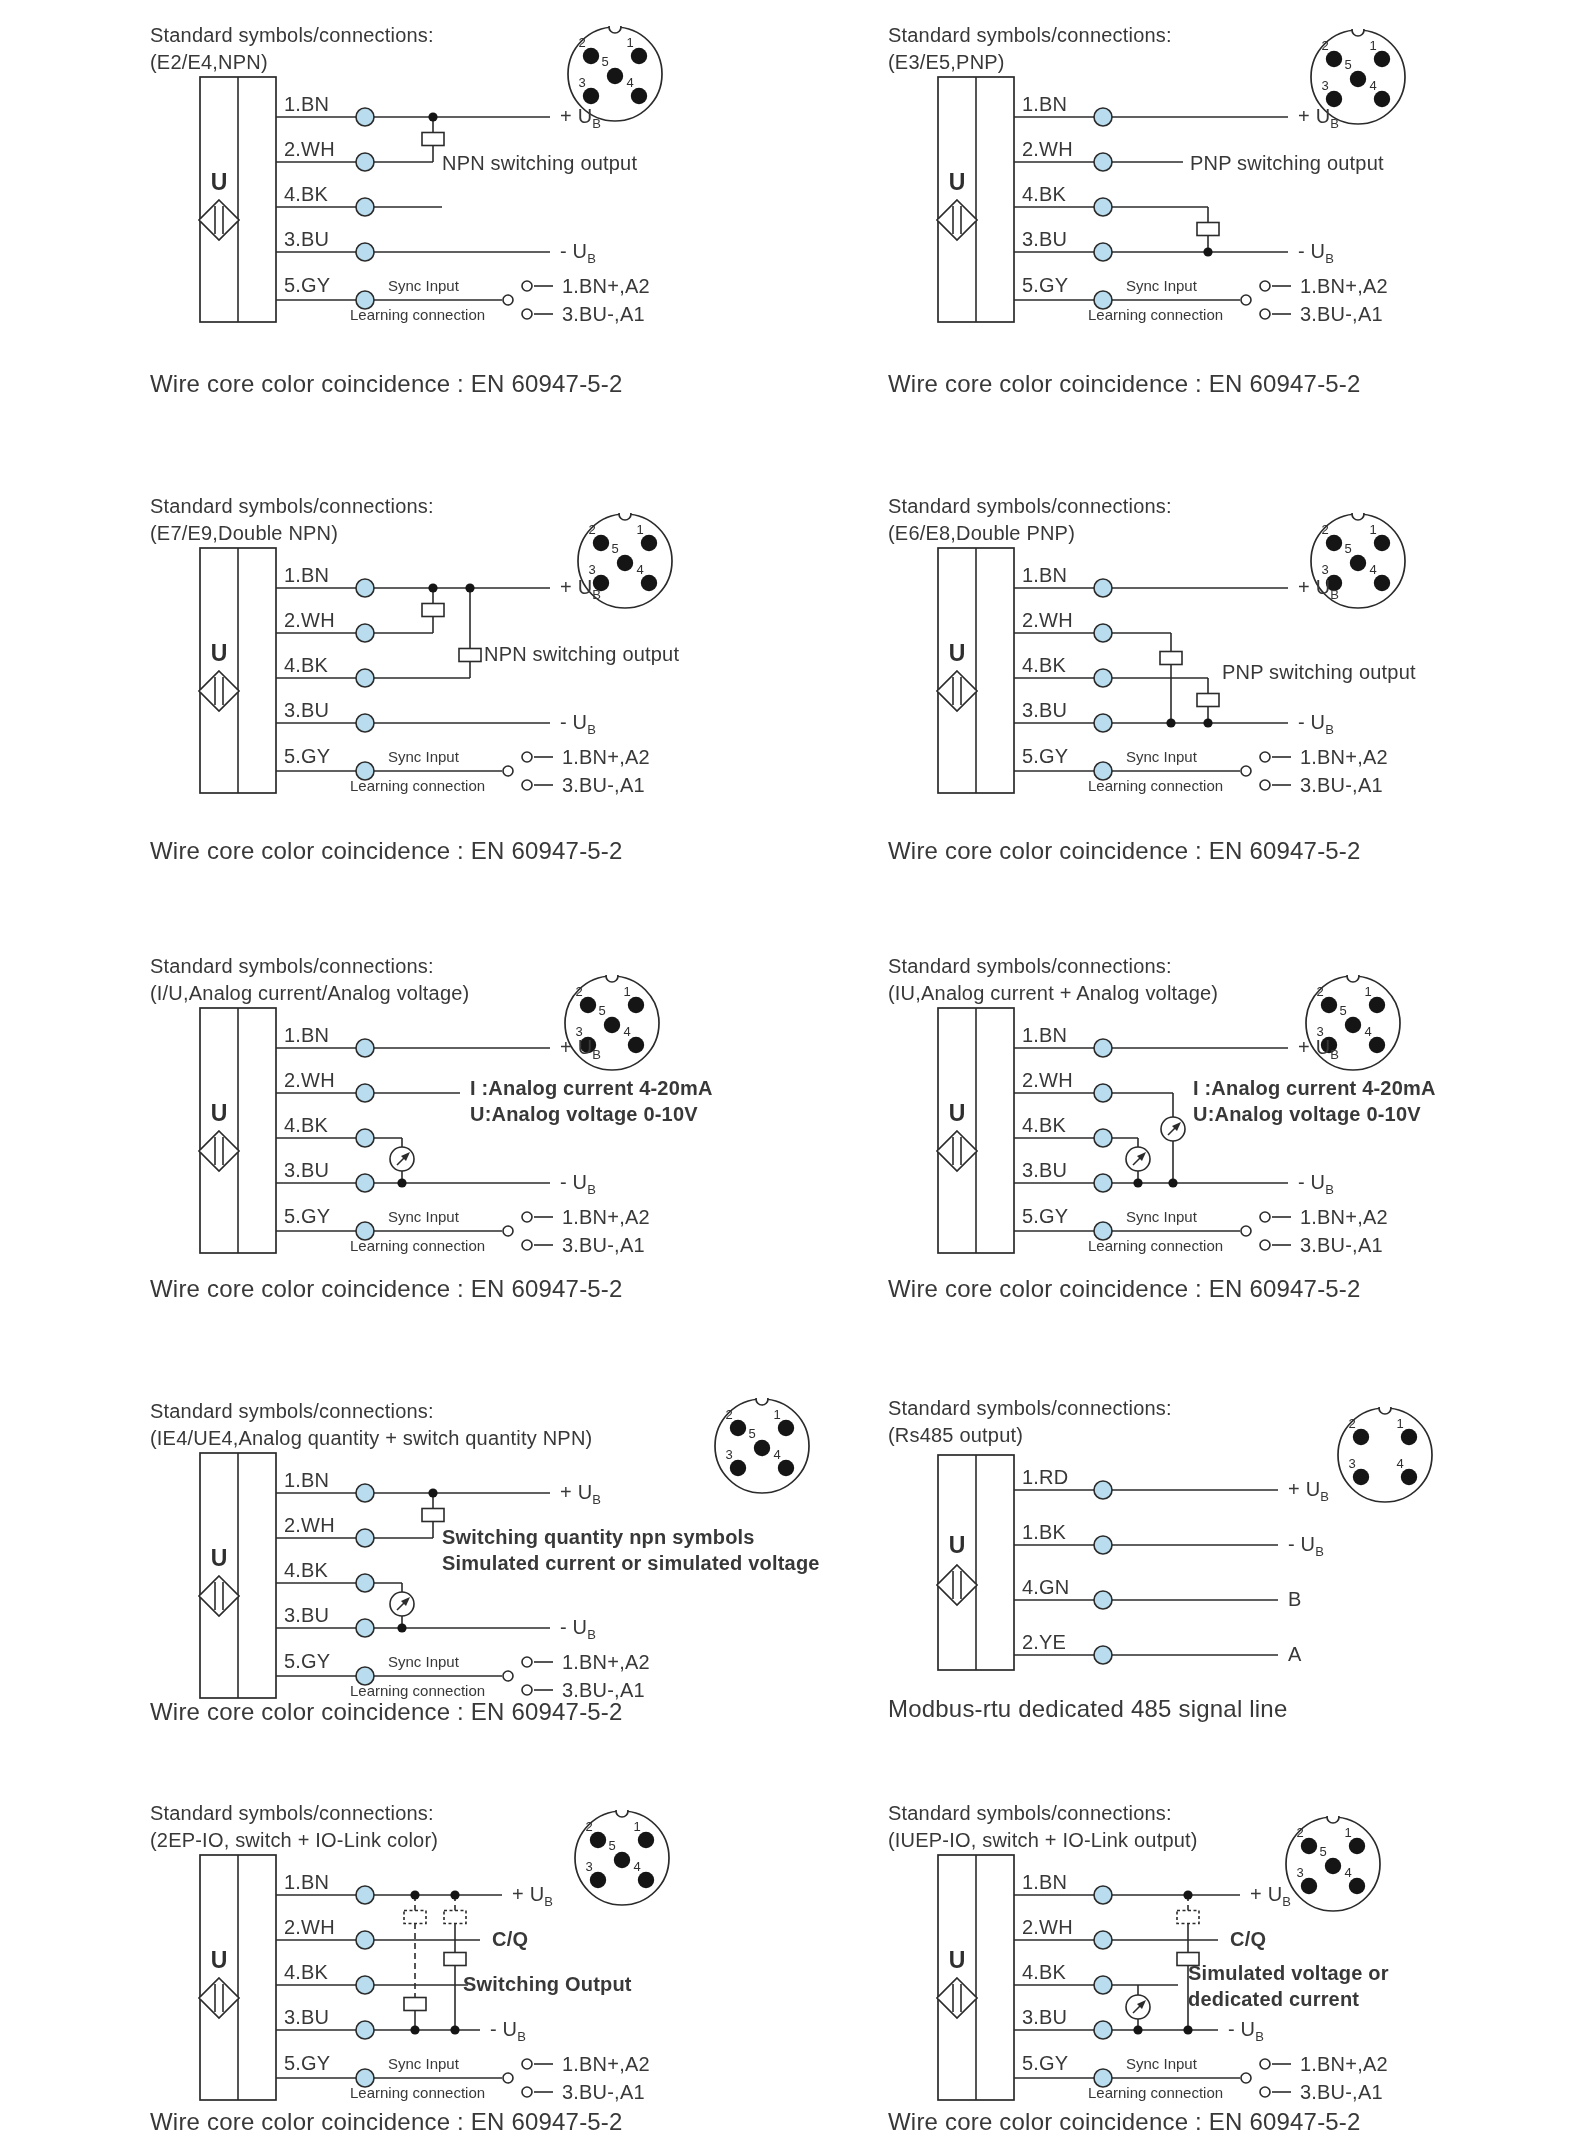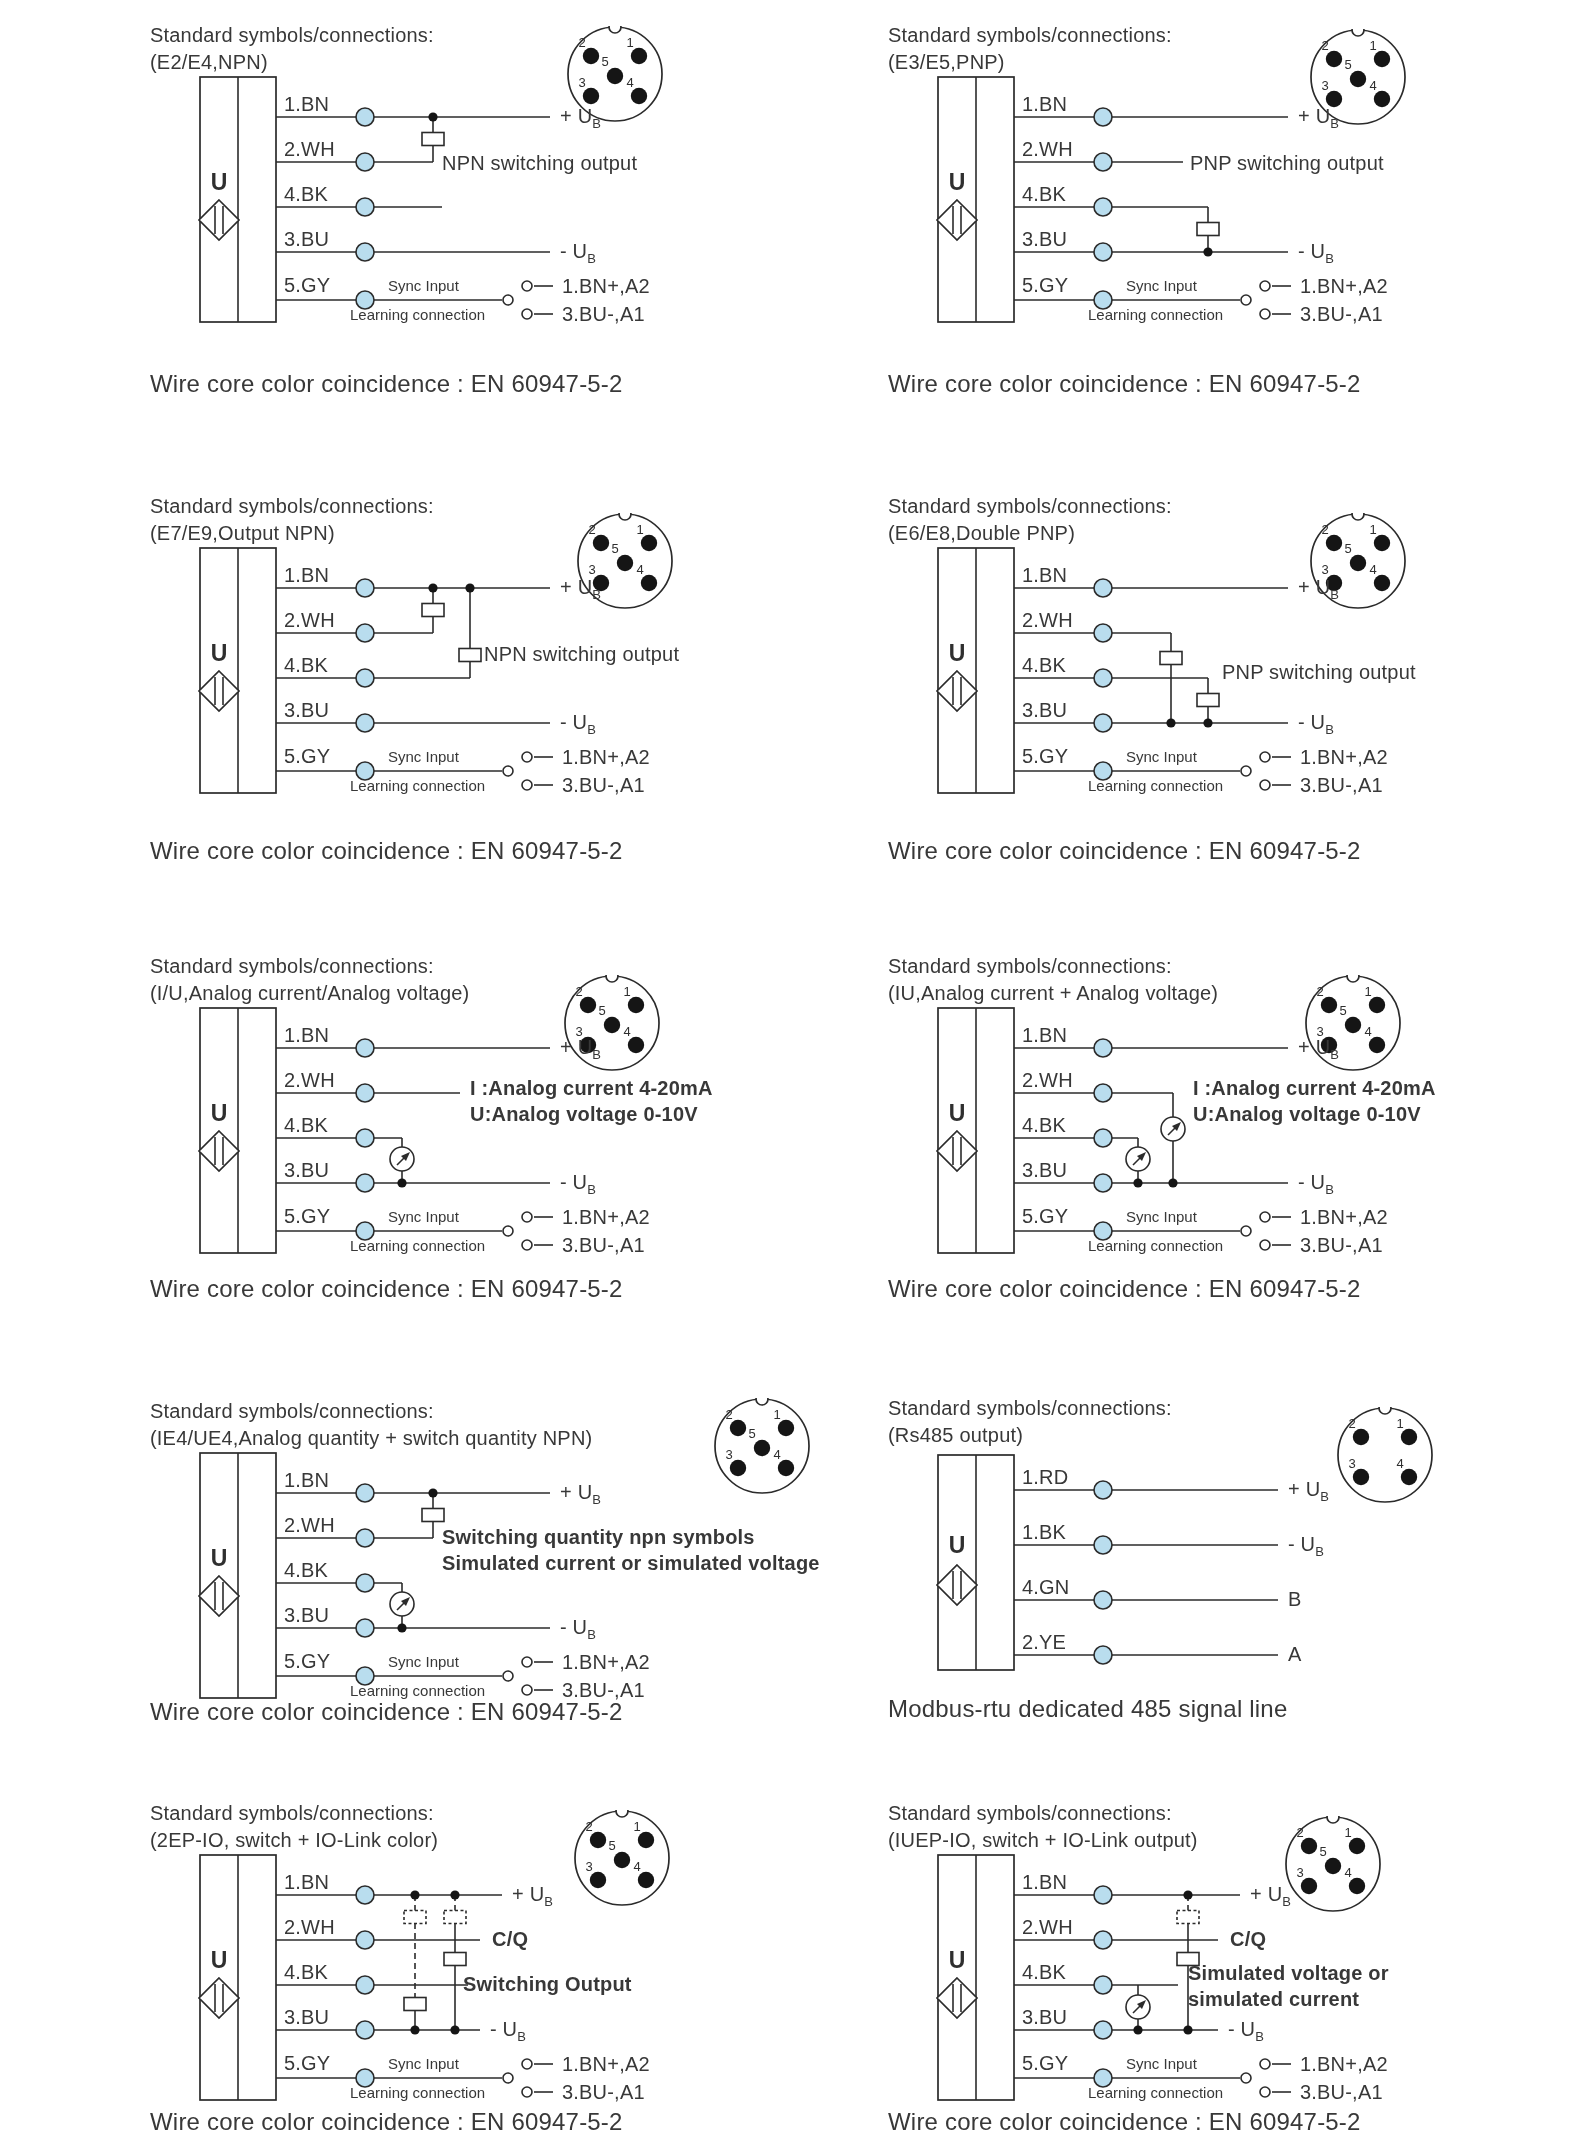--- a/index.html
+++ b/index.html
@@ -171,21 +171,21 @@
     <div class="small" style="left:238px;top:256px">Sync Input</div>
     <div class="small" style="left:200px;top:285px">Learning connection</div>
     <div class="lbl" style="left:412px;top:253px">1.BN+,A2</div>
     <div class="lbl" style="left:412px;top:281px">3.BU-,A1</div>
     <div class="foot" style="left:0px;top:348px">Wire core color coincidence : EN 60947-5-2</div>
   </div>
 
   <div class="panel" style="left:150px;top:493px">
     <div class="t">
       <div>Standard symbols/connections:</div>
-      <div>(E7/E9,Output NPN)</div>
+      <div>(E7/E9,Double NPN)</div>
     </div>
     <svg width="680" height="340" viewBox="0 0 680 340">
       <g>
         <rect class="bx" x="50" y="55" width="76" height="245"></rect>
         <line class="ln" x1="88" y1="55" x2="88" y2="300"></line>
         <text class="ub" x="69" y="168" text-anchor="middle">U</text>
         <g>
           <path class="bx" d="M69 178 L89 198 L69 218 L49 198 Z"></path>
           <line class="ln" x1="65" y1="184" x2="65" y2="212"></line>
           <line class="ln" x1="73" y1="184" x2="73" y2="212"></line>
@@ -702,21 +702,21 @@
     </svg>
     <div class="lbl" style="left:134px;top:71px">1.BN</div>
     <div class="lbl" style="left:134px;top:116px">2.WH</div>
     <div class="lbl" style="left:134px;top:161px">4.BK</div>
     <div class="lbl" style="left:134px;top:206px">3.BU</div>
     <div class="lbl" style="left:134px;top:252px">5.GY</div>
     <div class="lbl" style="left:362px;top:83px"><span>+ U</span><sub class="sb">B</sub></div>
     <div class="lbl" style="left:340px;top:218px"><span>- U</span><sub class="sb">B</sub></div>
     <div class="lbl bold" style="left:342px;top:128px">C/Q</div>
     <div class="lbl bold" style="left:300px;top:162px">Simulated voltage or</div>
-    <div class="lbl bold" style="left:300px;top:188px">simulated current</div>
+    <div class="lbl bold" style="left:300px;top:188px">dedicated current</div>
     <div class="small" style="left:238px;top:256px">Sync Input</div>
     <div class="small" style="left:200px;top:285px">Learning connection</div>
     <div class="lbl" style="left:412px;top:253px">1.BN+,A2</div>
     <div class="lbl" style="left:412px;top:281px">3.BU-,A1</div>
     <div class="foot" style="left:0px;top:308px">Wire core color coincidence : EN 60947-5-2</div>
   </div>
 
 </div>
 
 </body></html>

